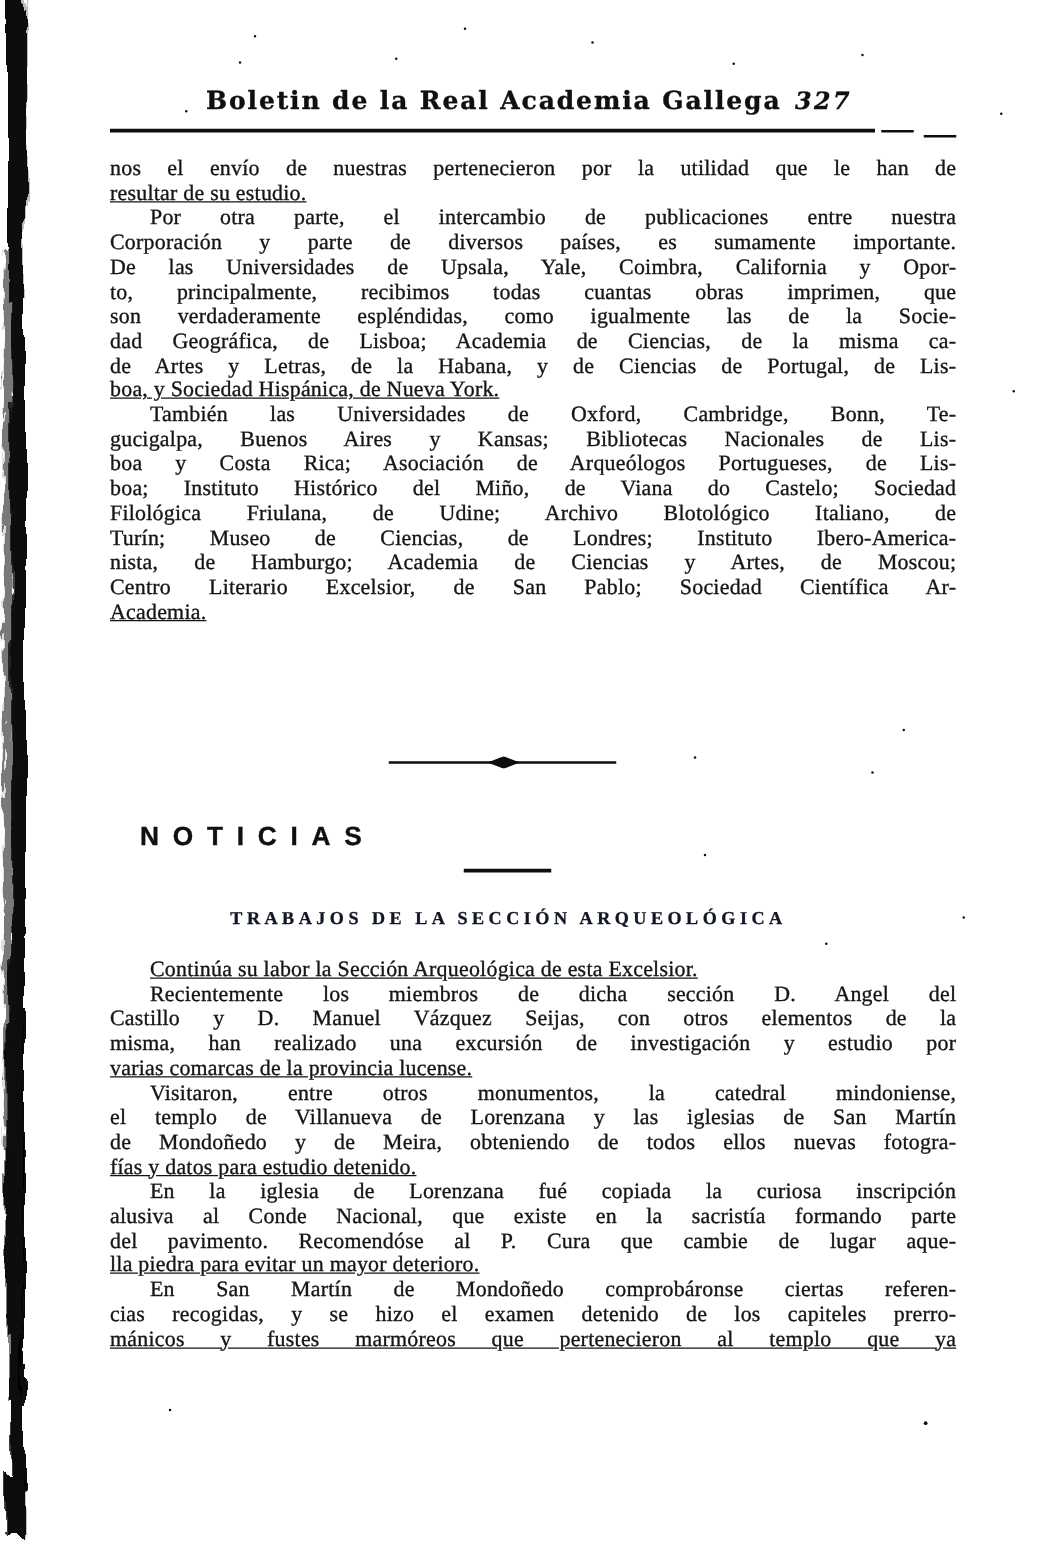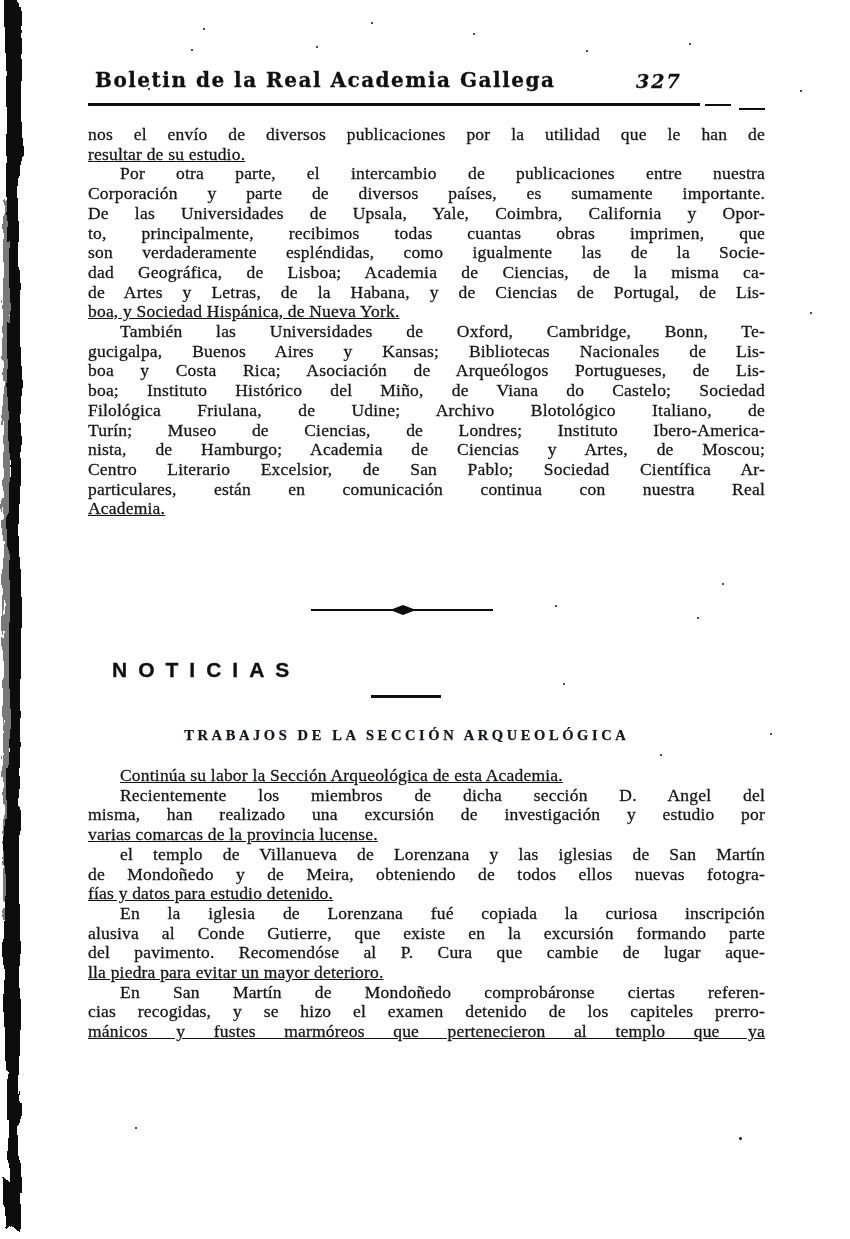--- a/index.html
+++ b/index.html
@@ -12,21 +12,21 @@
     color:#141414;
   }
   .page { position:absolute; inset:0; }
 
   
   .binding { position:absolute; left:0; top:0; width:40px; height:1239px; }
 
   
   .header-title {
     position:absolute; left:95px; top:68px; width:600px;
-    text-align:left;
+    text-align:center;
     font-family:"DejaVu Serif", serif;
     font-weight:bold; font-size:20px; letter-spacing:1.5px;
     color:#101010;
     -webkit-text-stroke:0.3px #101010;
     white-space:nowrap;
   }
   .page-number {
     position:absolute; left:636px; top:70px;
     font-family:"DejaVu Serif", serif;
     font-weight:bold; font-size:19px; letter-spacing:2px;
@@ -117,21 +117,21 @@
   </svg>
 
   <div class="header-title">Boletin de la Real Academia Gallega</div>
   <div class="page-number">327</div>
   <div class="header-rule"></div>
   <div class="header-dash1"></div>
   <div class="header-dash2"></div>
 
   <div class="textblock" id="block1">
       <div class="para noindent">
-        <div class="line">nos el envío de diversos publicaciones por la utilidad que le han de</div>
+        <div class="line">nos el envío de nuestras pertenecieron por la utilidad que le han de</div>
         <div class="line">resultar de su estudio.</div>
       </div>
       <div class="para">
         <div class="line">Por otra parte, el intercambio de publicaciones entre nuestra</div>
         <div class="line">Corporación y parte de diversos países, es sumamente importante.</div>
         <div class="line">De las Universidades de Upsala, Yale, Coimbra, California y Opor-</div>
         <div class="line">to, principalmente, recibimos todas cuantas obras imprimen, que</div>
         <div class="line">son verdaderamente espléndidas, como igualmente las de la Socie-</div>
         <div class="line">dad Geográfica, de Lisboa; Academia de Ciencias, de la misma ca-</div>
         <div class="line">de Artes y Letras, de la Habana, y de Ciencias de Portugal, de Lis-</div>
@@ -139,52 +139,53 @@
       </div>
       <div class="para">
         <div class="line">También las Universidades de Oxford, Cambridge, Bonn, Te-</div>
         <div class="line">gucigalpa, Buenos Aires y Kansas; Bibliotecas Nacionales de Lis-</div>
         <div class="line">boa y Costa Rica; Asociación de Arqueólogos Portugueses, de Lis-</div>
         <div class="line">boa; Instituto Histórico del Miño, de Viana do Castelo; Sociedad</div>
         <div class="line">Filológica Friulana, de Udine; Archivo Blotológico Italiano, de</div>
         <div class="line">Turín; Museo de Ciencias, de Londres; Instituto Ibero-America-</div>
         <div class="line">nista, de Hamburgo; Academia de Ciencias y Artes, de Moscou;</div>
         <div class="line">Centro Literario Excelsior, de San Pablo; Sociedad Científica Ar-</div>
-        <div class="line">particulares, están en comunicación continua con nuestra Real</div>
         <div class="line">Academia.</div>
       </div>
     </div>
 
   <div class="divider">
     <div class="rule"></div>
     <div class="diamond"></div>
   </div>
 
   <div class="noticias">NOTICIAS</div>
   <div class="noticias-underline"></div>
 
   <div class="section-heading">TRABAJOS DE LA SECCIÓN ARQUEOLÓGICA</div>
 
   <div class="textblock" id="block2">
       <div class="para">
-        <div class="line">Continúa su labor la Sección Arqueológica de esta Academia.</div>
+        <div class="line">Continúa su labor la Sección Arqueológica de esta Excelsior.</div>
       </div>
       <div class="para">
         <div class="line">Recientemente los miembros de dicha sección D. Angel del</div>
+        <div class="line">Castillo y D. Manuel Vázquez Seijas, con otros elementos de la</div>
         <div class="line">misma, han realizado una excursión de investigación y estudio por</div>
         <div class="line">varias comarcas de la provincia lucense.</div>
       </div>
       <div class="para">
+        <div class="line">Visitaron, entre otros monumentos, la catedral mindoniense,</div>
         <div class="line">el templo de Villanueva de Lorenzana y las iglesias de San Martín</div>
         <div class="line">de Mondoñedo y de Meira, obteniendo de todos ellos nuevas fotogra-</div>
         <div class="line">fías y datos para estudio detenido.</div>
       </div>
       <div class="para">
         <div class="line">En la iglesia de Lorenzana fué copiada la curiosa inscripción</div>
-        <div class="line">alusiva al Conde Gutierre, que existe en la excursión formando parte</div>
+        <div class="line">alusiva al Conde Nacional, que existe en la sacristía formando parte</div>
         <div class="line">del pavimento. Recomendóse al P. Cura que cambie de lugar aque-</div>
         <div class="line">lla piedra para evitar un mayor deterioro.</div>
       </div>
       <div class="para cont">
         <div class="line">En San Martín de Mondoñedo comprobáronse ciertas referen-</div>
         <div class="line">cias recogidas, y se hizo el examen detenido de los capiteles prerro-</div>
         <div class="line">mánicos y fustes marmóreos que pertenecieron al templo que ya</div>
       </div>
     </div>
 

